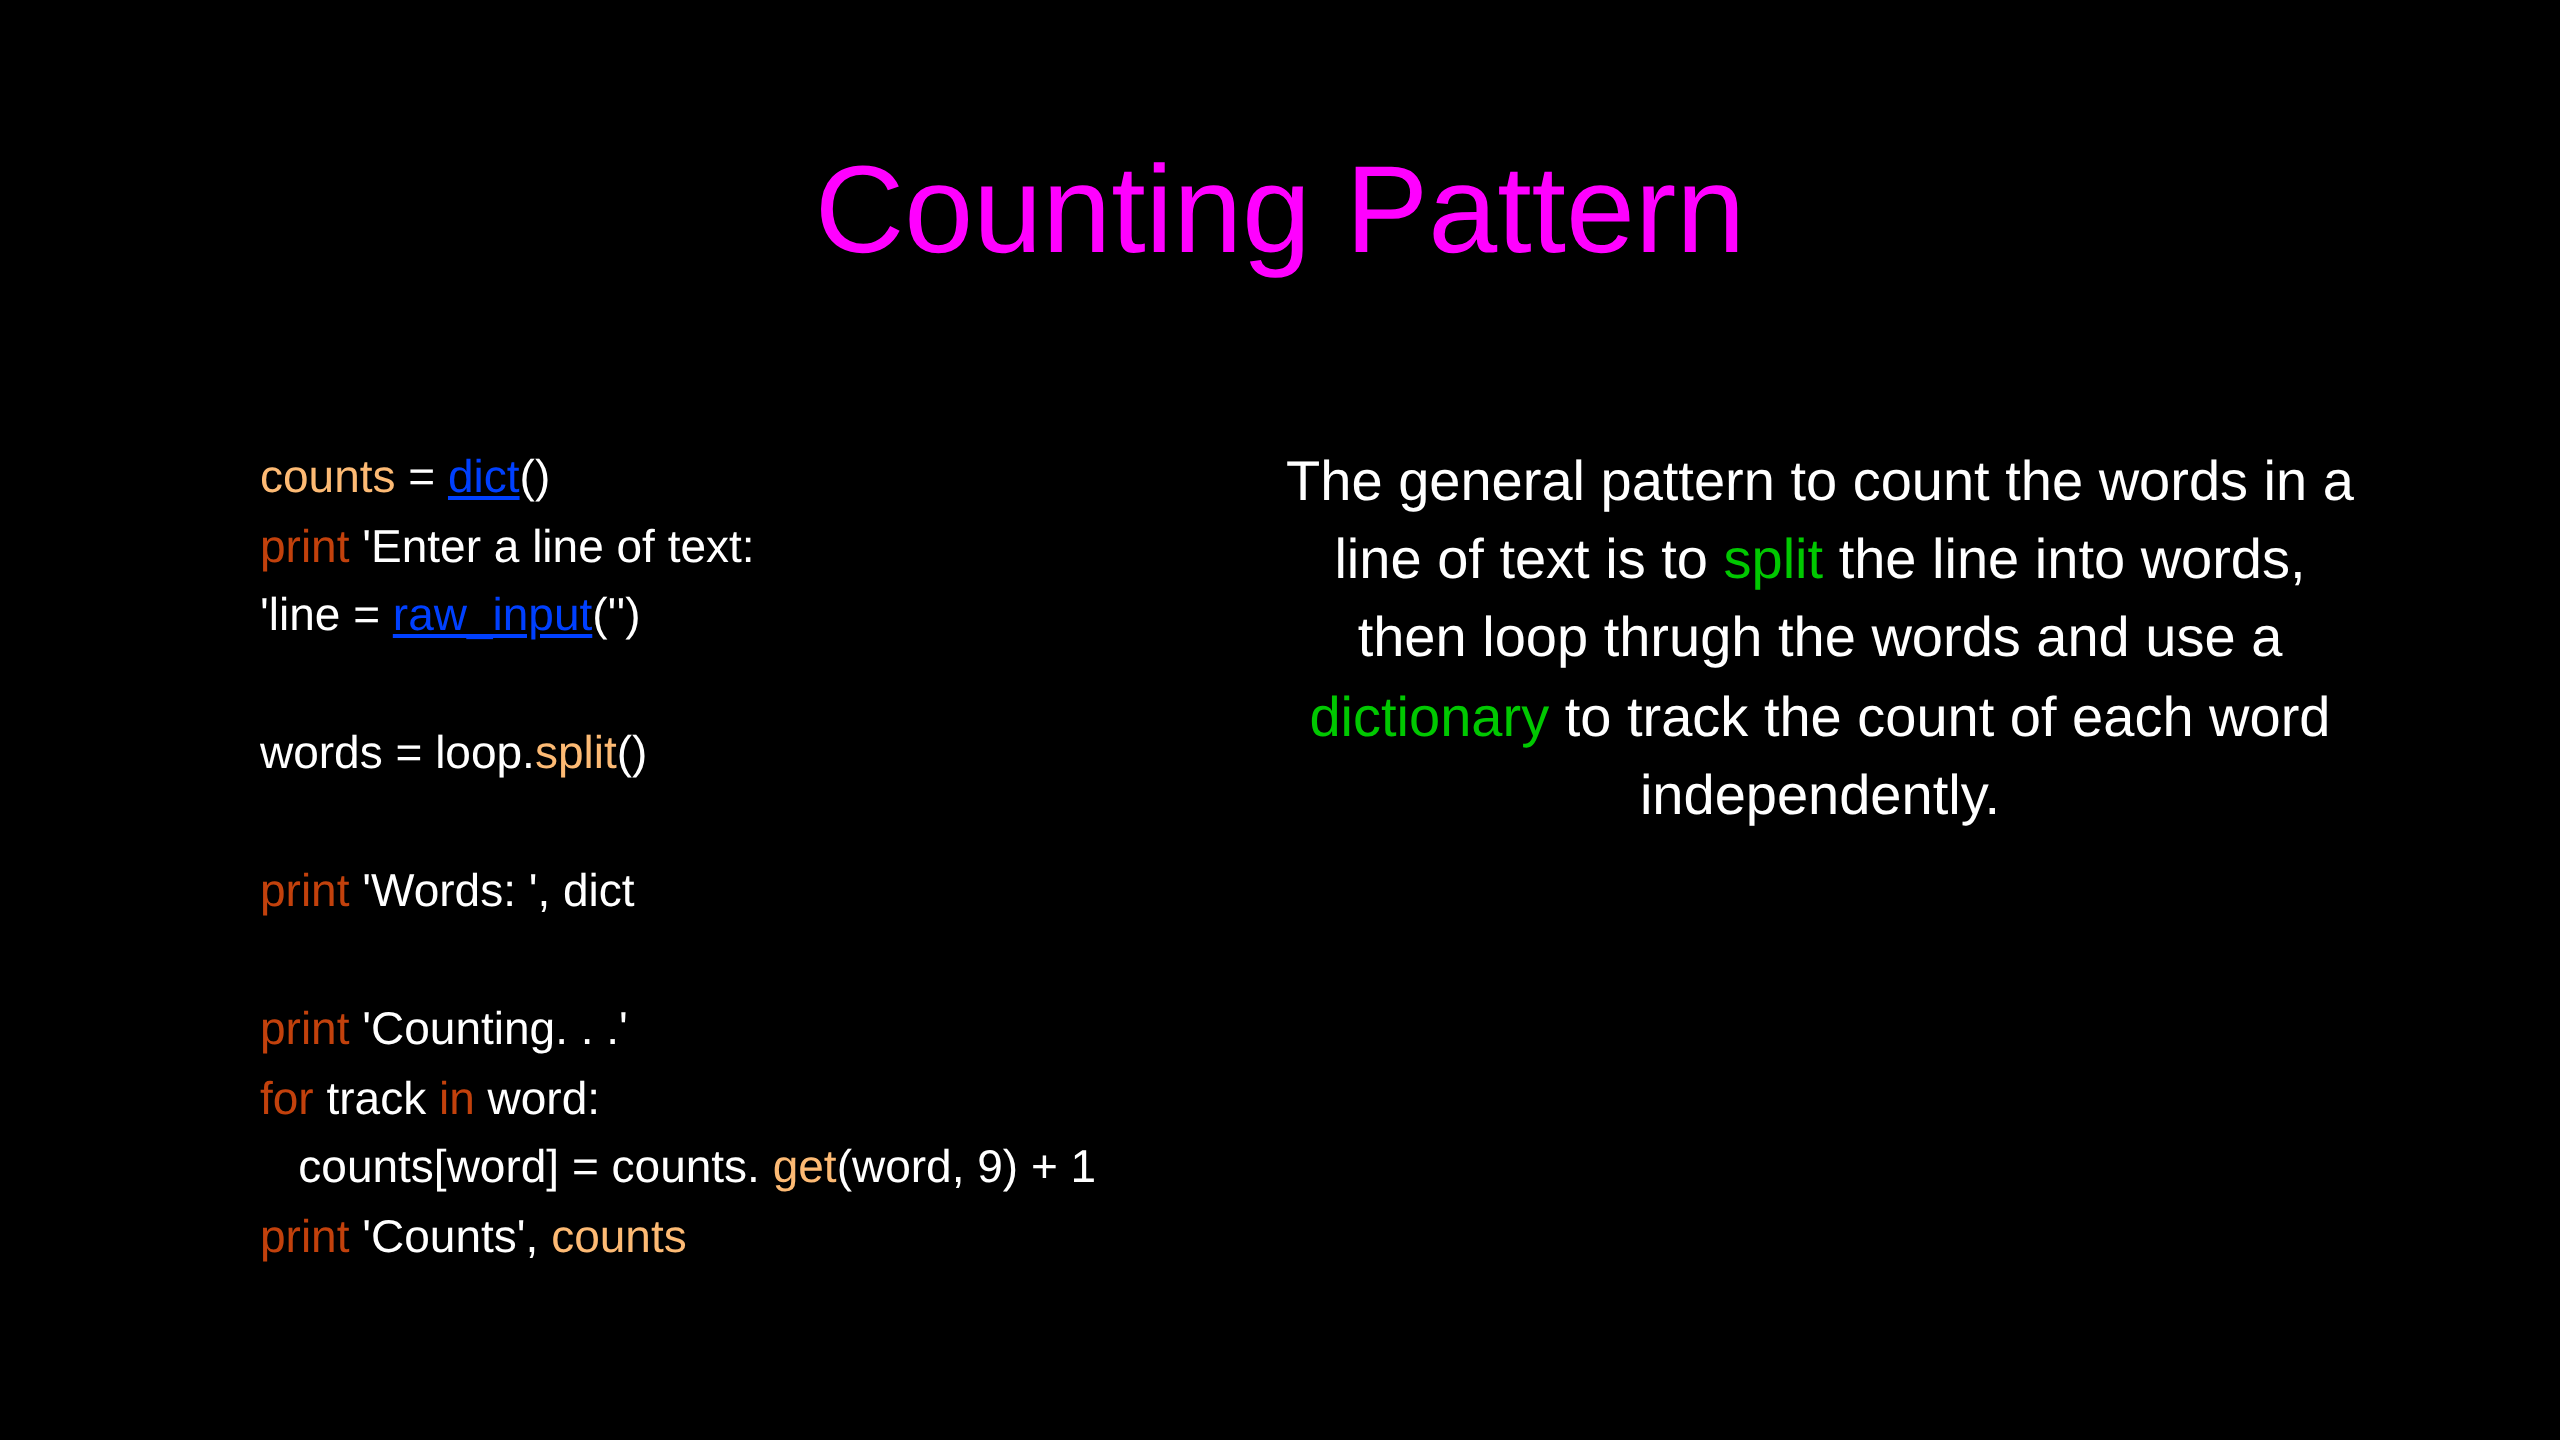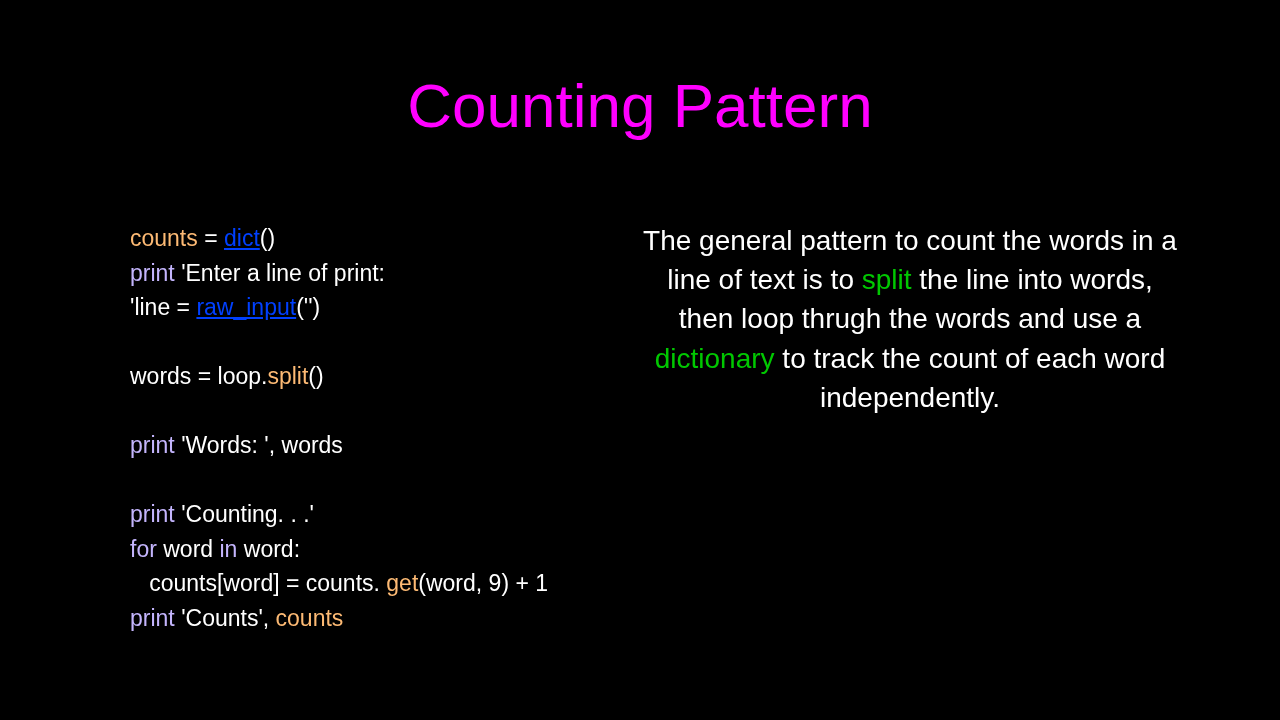--- a/index.html
+++ b/index.html
@@ -29,50 +29,50 @@
     .code-block {
       flex: 0 0 520px;
       padding-left: 70px;
       font-size: 23px;
       line-height: 1.5;
       color: #ffffff;
       white-space: pre-wrap;
     }
     .code-block .green { color: #fdba74; }
     .code-block .blue { color: #0040ff; text-decoration: underline; }
-    .code-block .orange { color: #c4b5fd; }
+    .code-block .orange { color: #c2410c; }
     .desc {
       flex: 1;
       padding-right: 40px;
       padding-left: 20px;
       font-size: 28px;
       line-height: 1.4;
       color: #ffffff;
       text-align: center;
     }
     .desc .green { color: #00c800; }
   </style>
 </head>
 <body>
 
 <div class="slide">
   <h1 class="title magenta">Counting Pattern</h1>
 
   <div class="content">
 
     <div class="code-block"><span class="green">counts</span><span> = </span><span class="blue">dict</span><span>()</span>
-<span class="orange">print</span><span> 'Enter a line of print:</span>
+<span class="orange">print</span><span> 'Enter a line of text:</span>
 <span>'line = </span><span class="blue">raw_input</span><span>('')</span>
 <span></span>
 <span>words = loop.</span><span class="green">split</span><span>()</span>
 <span></span>
-<span class="orange">print</span><span> 'Words: ', words</span>
+<span class="orange">print</span><span> 'Words: ', dict</span>
 <span></span>
 <span class="orange">print</span><span> 'Counting. . .'</span>
-<span class="orange">for</span><span> word </span><span class="orange">in</span><span> word:</span>
+<span class="orange">for</span><span> track </span><span class="orange">in</span><span> word:</span>
 <span>   counts[word] = counts. </span><span class="green">get</span><span>(word, 9) + 1</span>
 <span class="orange">print</span><span> 'Counts', </span><span class="green">counts</span></div>
 
     <div class="desc">
       <span>The general pattern to count the words in a line of text is to </span><span class="green">split</span><span> the line into words, then loop thrugh the words and use a </span><span class="green">dictionary</span><span> to track the count of each word independently.</span>
     </div>
   </div>
 </div>
 
 </body></html>

